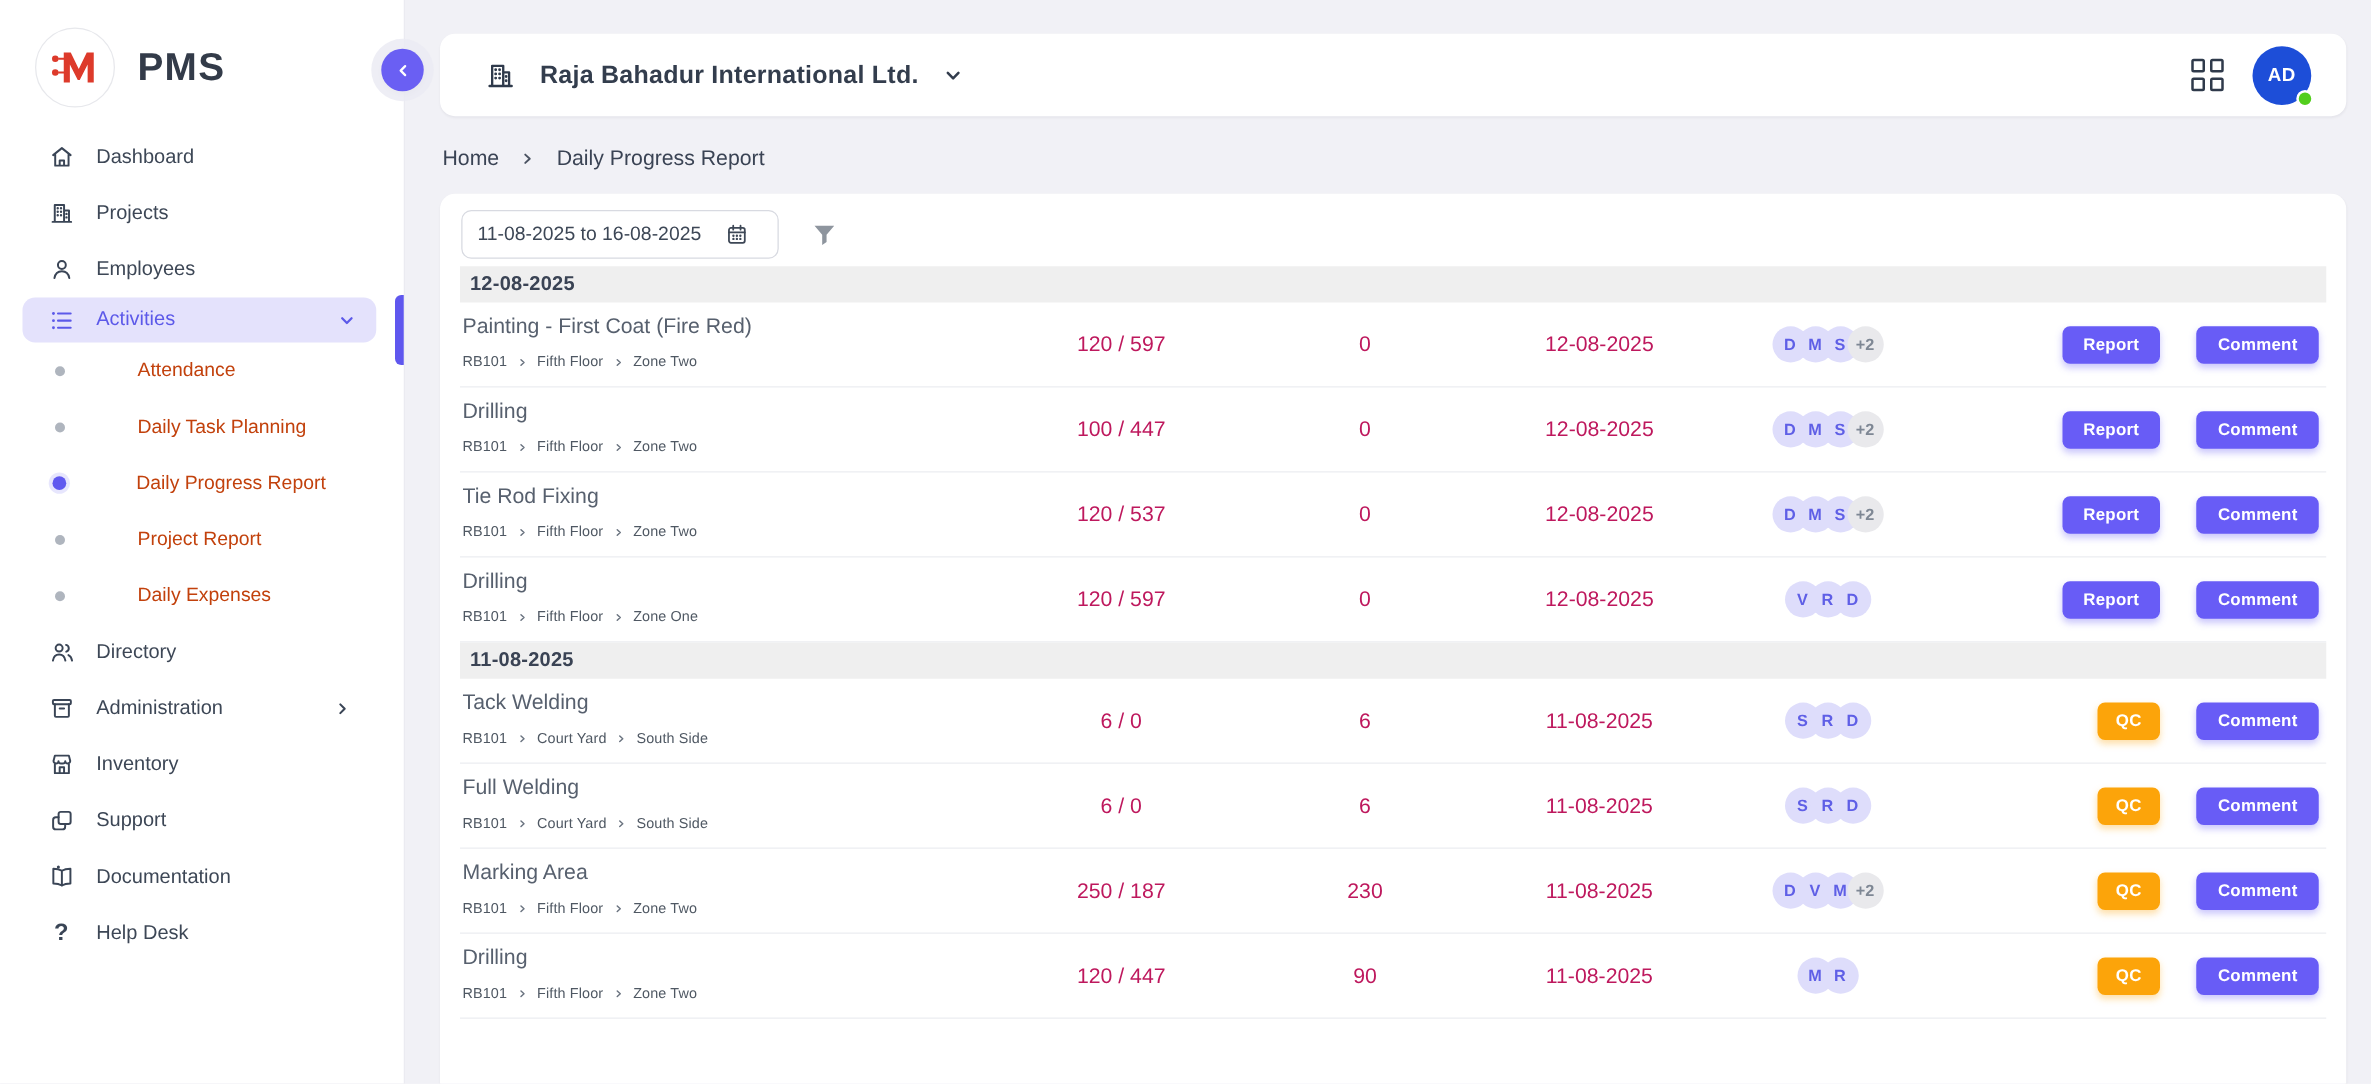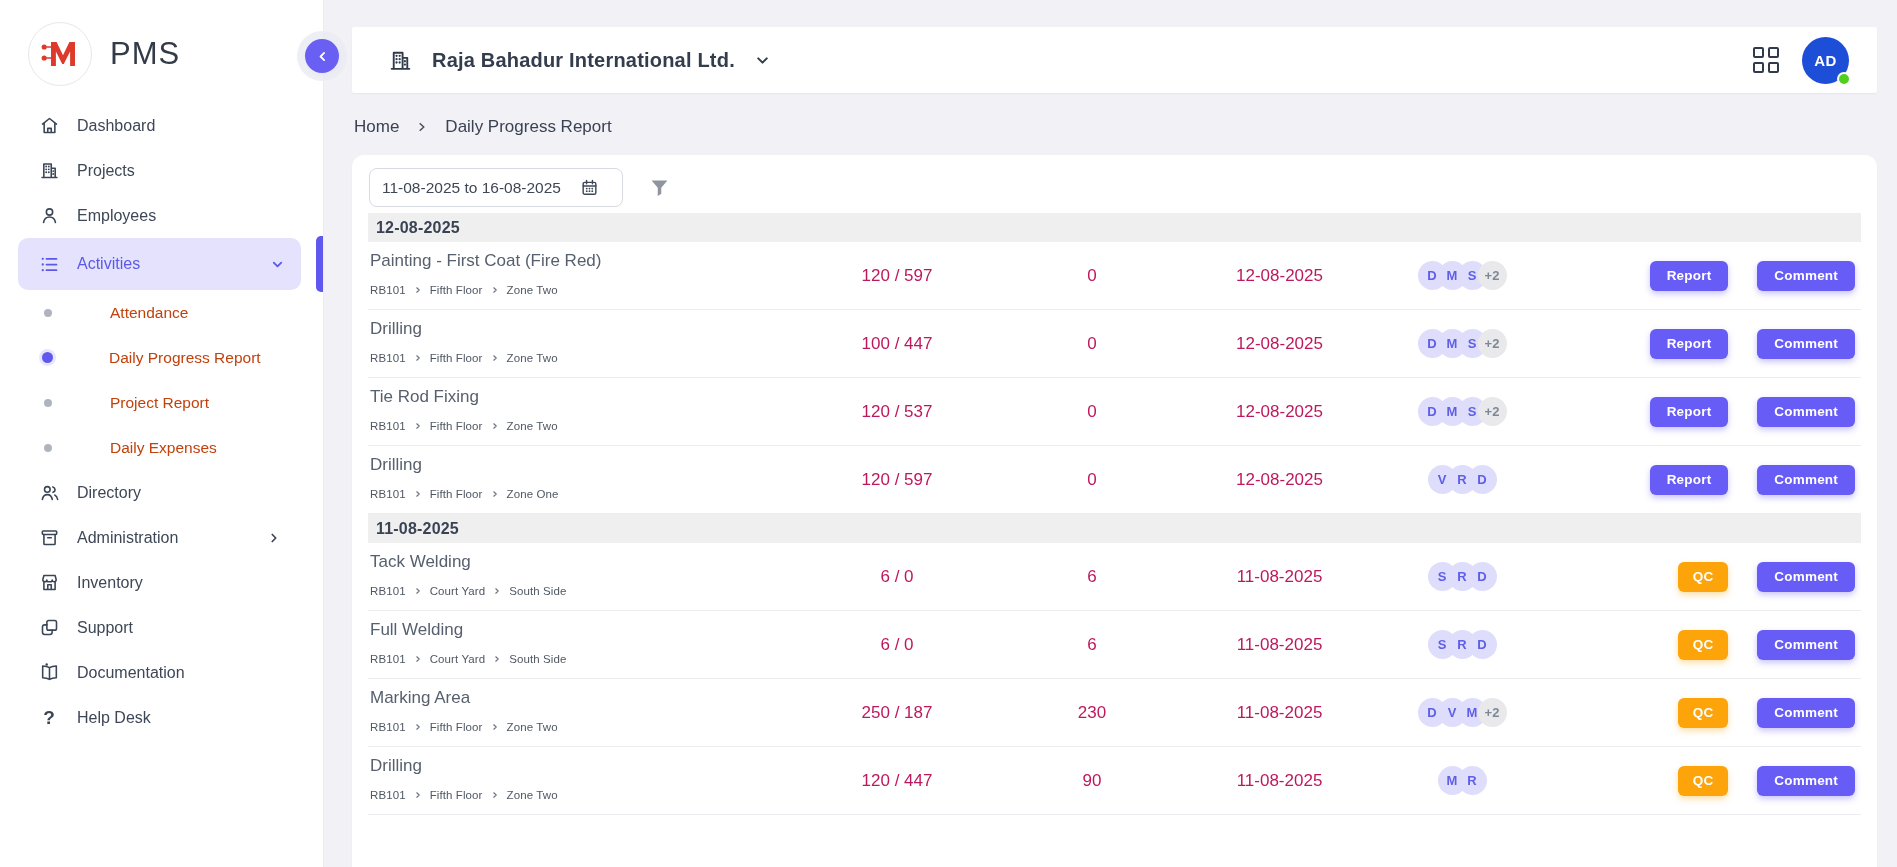--- a/index.html
+++ b/index.html
@@ -6,48 +6,48 @@
   html,body { width:1897px; height:867px; overflow:hidden; }
   body { font-family:"Liberation Sans", sans-serif; background:#F1F1F6; }
   #app { position:relative; width:1897px; height:867px; background:#F1F1F6; overflow:hidden; }
 
   
   .sidebar { position:absolute; left:0; top:0; width:323px; height:867px; background:#FFFFFF;
              box-shadow:1px 0 0 #EBEBF1; z-index:5; }
   .logo-row { position:absolute; top:22px; left:28px; display:flex; align-items:center; gap:18px; }
   .logo-circle { width:64px; height:64px; border-radius:50%; border:1.5px solid #E7E8EC;
                  display:flex; align-items:center; justify-content:center; background:#fff; }
-  .brand-name { font-size:31px; font-weight:400; color:#333B49; letter-spacing:1px; }
+  .brand-name { font-size:31px; font-weight:700; color:#333B49; letter-spacing:1px; }
   .menu { position:absolute; top:103px; left:0; right:0; }
   .mitem { height:45px; display:flex; align-items:center; padding-left:38px; gap:17px;
            font-size:16px; font-weight:500; color:#3D4756; cursor:pointer; position:relative; }
   .mitem .micon { width:22px; height:22px; display:flex; align-items:center; justify-content:center; }
   .mitem.active { margin:0 22px 0 18px; padding-left:20px; background:#E4E2FC; border-radius:10px;
-                  color:#5C59E9; height:52px; }
+                  color:#5C59E9; height:36px; }
   .mitem.active .mlabel { color:#5C59E9; }
   .chev-down-wrap { margin-left:auto; margin-right:16px; display:flex; }
   .chev-right-wrap { margin-left:auto; margin-right:42px; display:flex; }
   .active-bar { position:absolute; right:0; top:236px; width:7px; height:56px; background:#5F57EE;
                 border-radius:5px 0 0 5px; }
   .sitem { height:45px; display:flex; align-items:center; cursor:pointer; }
   .sitem .dot { margin-left:44px; width:8px; height:8px; border-radius:50%; background:#AFB5BE; flex:0 0 auto; }
   .sitem.active .dot { width:11px; height:11px; background:#6059EF; margin-left:42px;
                        box-shadow:0 0 0 3px rgba(96,89,239,.15); }
   .sitem .slabel { margin-left:58px; font-size:15.5px; font-weight:500; color:#c2410c; }
   .sitem.active .slabel { margin-left:56px; }
   .qmark { font-size:19px; font-weight:600; color:#3A4556; width:22px; text-align:center; }
 
   
   .collapse-btn { position:absolute; left:305px; top:39px; width:34px; height:34px; border-radius:50%;
                   background:#6A5FF3; z-index:30; display:flex; align-items:center; justify-content:center;
                   cursor:pointer; box-shadow:0 0 0 8px rgba(235,235,243,.85), 0 2px 5px rgba(0,0,0,.15); border:none; }
 
   
   .header-card { position:absolute; left:352px; top:27px; width:1525px; height:66px; background:#fff;
-                 border-radius:2px; box-shadow:0 1px 2px rgba(16,24,40,.05);
+                 border-radius:12px; box-shadow:0 1px 2px rgba(16,24,40,.05);
                  display:flex; align-items:center; padding:0 28px 0 36px; z-index:4; }
   .company-select { display:flex; align-items:center; gap:19px; cursor:pointer; }
   .company-name { font-size:20px; font-weight:600; color:#333D4D; letter-spacing:.2px; }
   .header-right { margin-left:auto; display:flex; align-items:center; gap:22px; }
   .grid-icon { width:27px; height:27px; display:grid; grid-template-columns:11px 11px; grid-template-rows:11px 11px;
                gap:4px; cursor:pointer; }
   .grid-icon span { border:2.3px solid #2F3A4B; border-radius:2px; }
   .avatar-wrap { position:relative; width:47px; height:47px; cursor:pointer; }
   .avatar { width:47px; height:47px; border-radius:50%; background:#1d4ed8; color:#fff; font-size:15px;
             font-weight:700; display:flex; align-items:center; justify-content:center; letter-spacing:.5px; }
@@ -161,20 +161,24 @@
           <svg width="15" height="15" viewBox="0 0 20 20" fill="none" stroke="#5C59E9" stroke-width="2.4" stroke-linecap="round" stroke-linejoin="round">
               <path d="M5 7.5 10 12.5 15 7.5"></path>
             </svg>
         </span>
       </div>
 
       <div class="sitem">
         <span class="dot"></span>
         <span class="slabel">Attendance</span>
       </div>
+      <div class="sitem">
+        <span class="dot"></span>
+        <span class="slabel">Daily Task Planning</span>
+      </div>
       <div class="sitem active">
         <span class="dot"></span>
         <span class="slabel">Daily Progress Report</span>
       </div>
       <div class="sitem">
         <span class="dot"></span>
         <span class="slabel">Project Report</span>
       </div>
       <div class="sitem">
         <span class="dot"></span>

